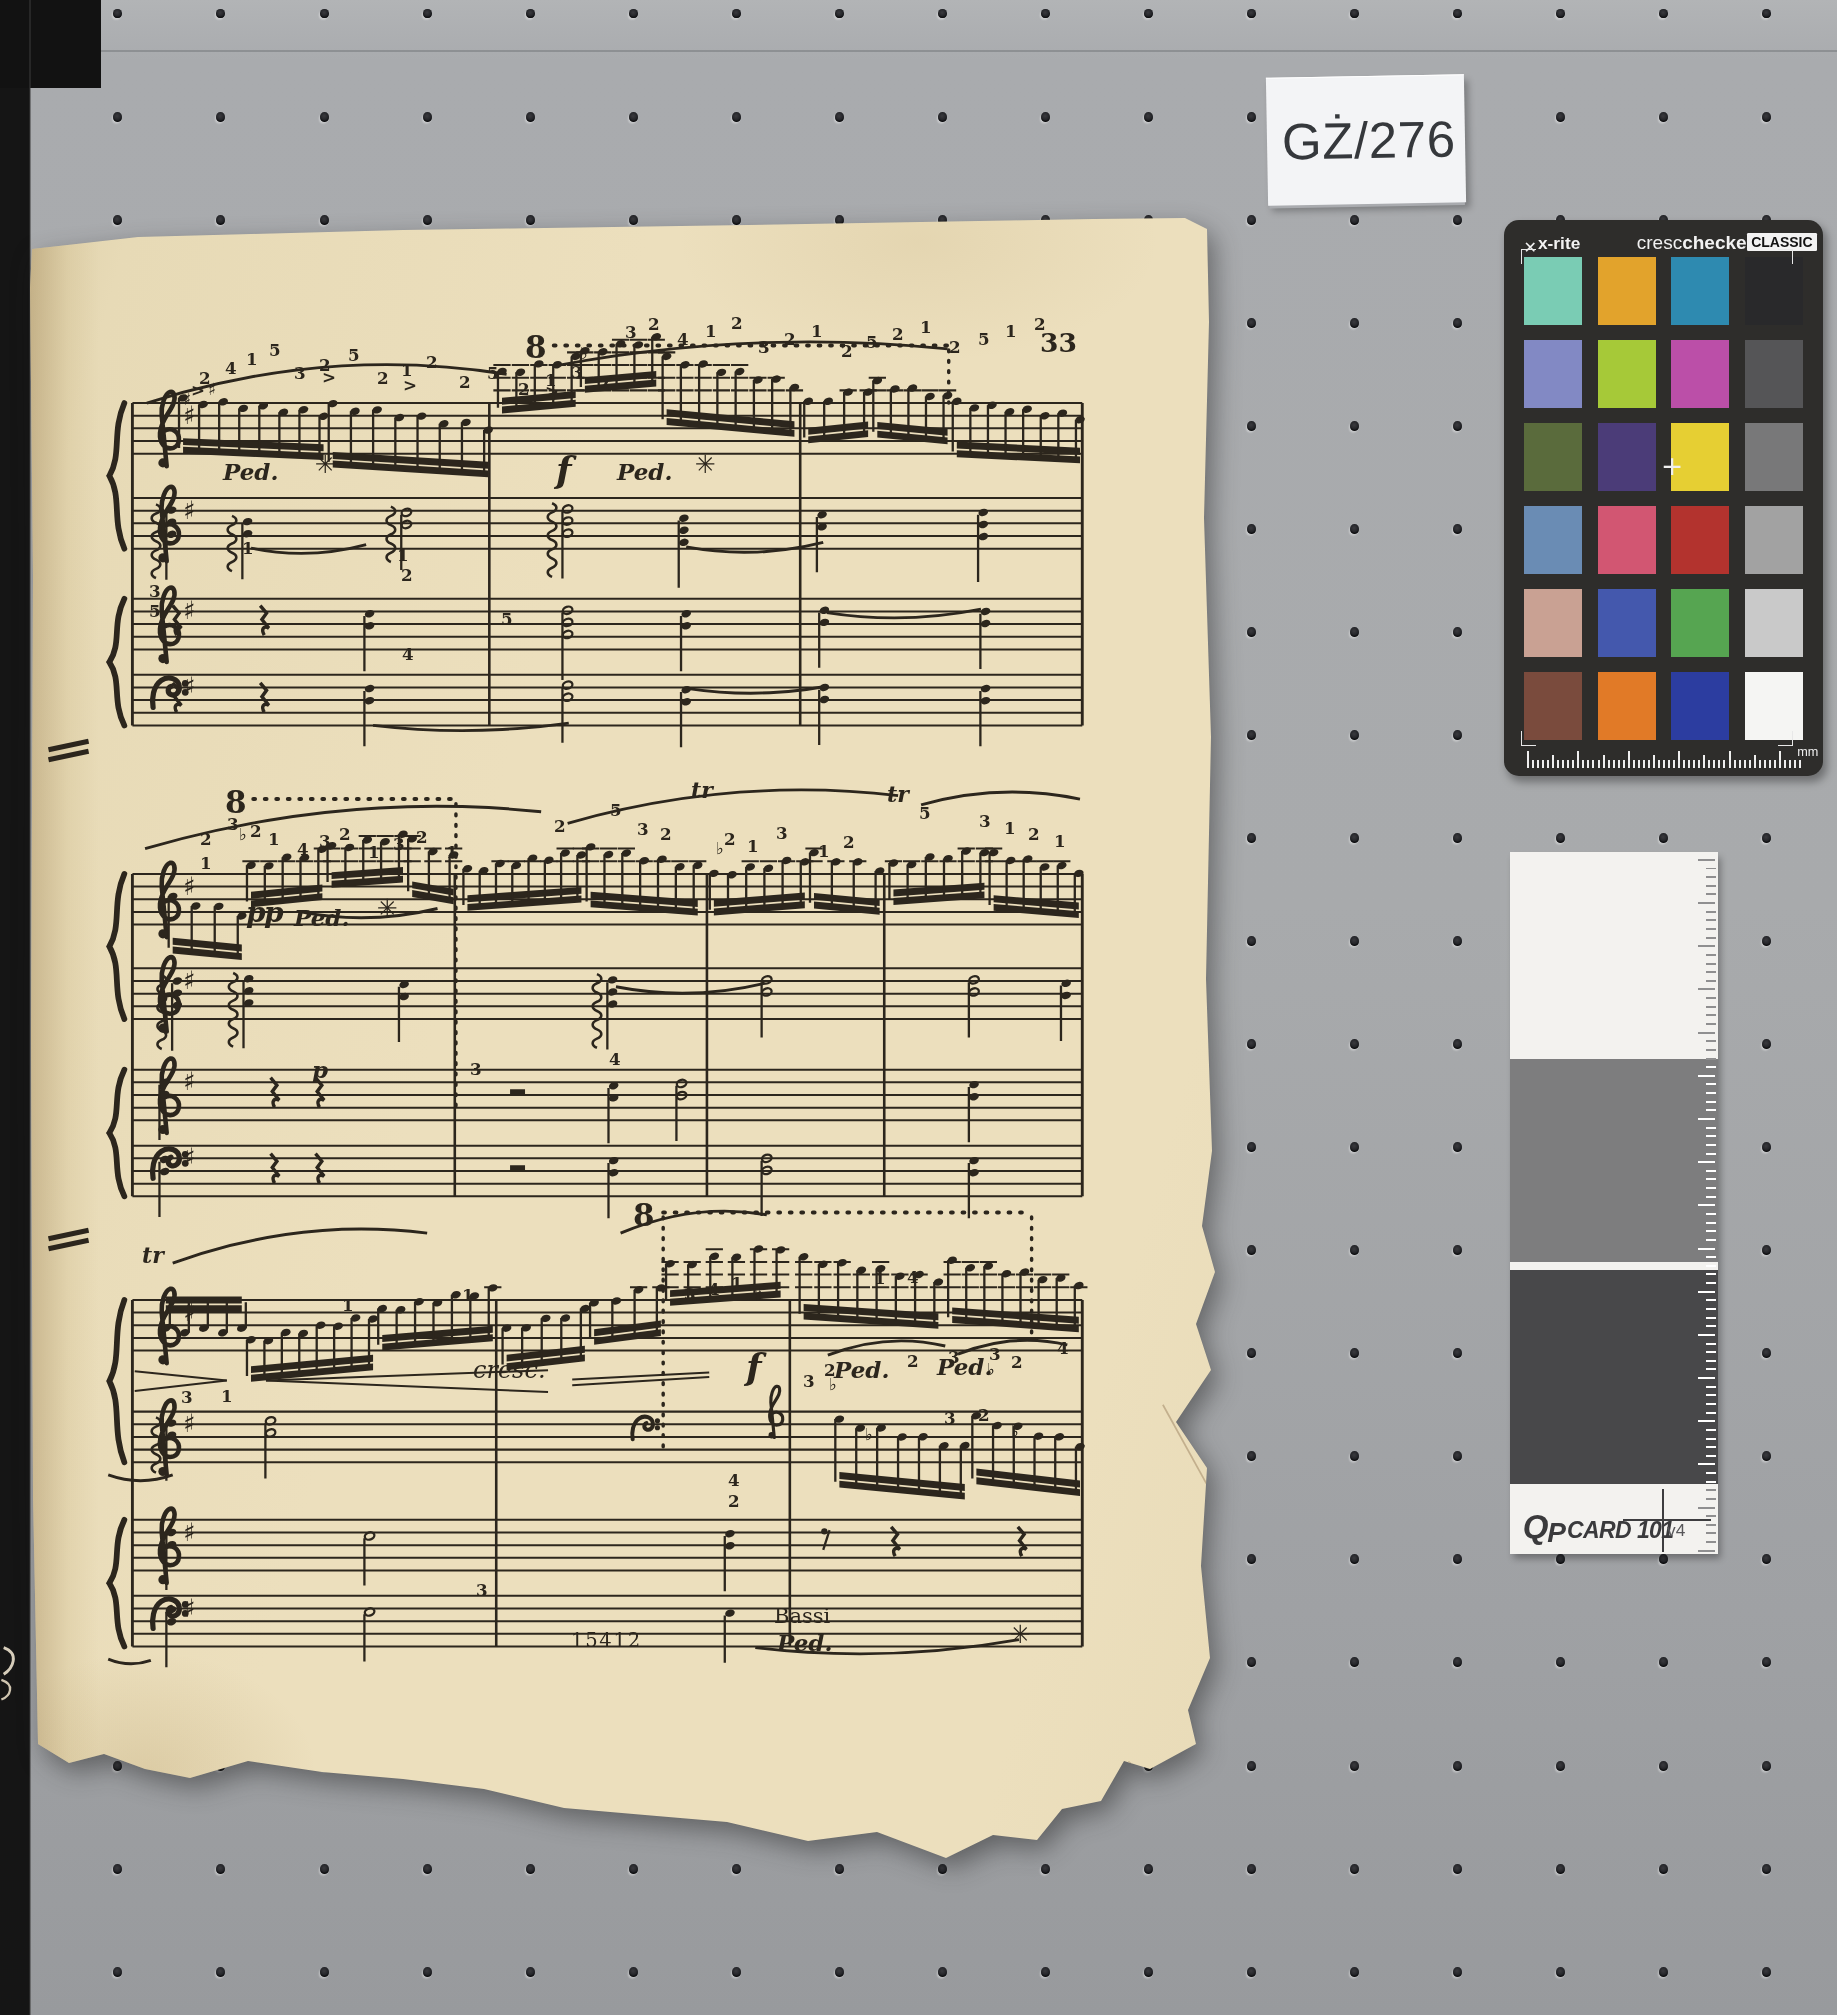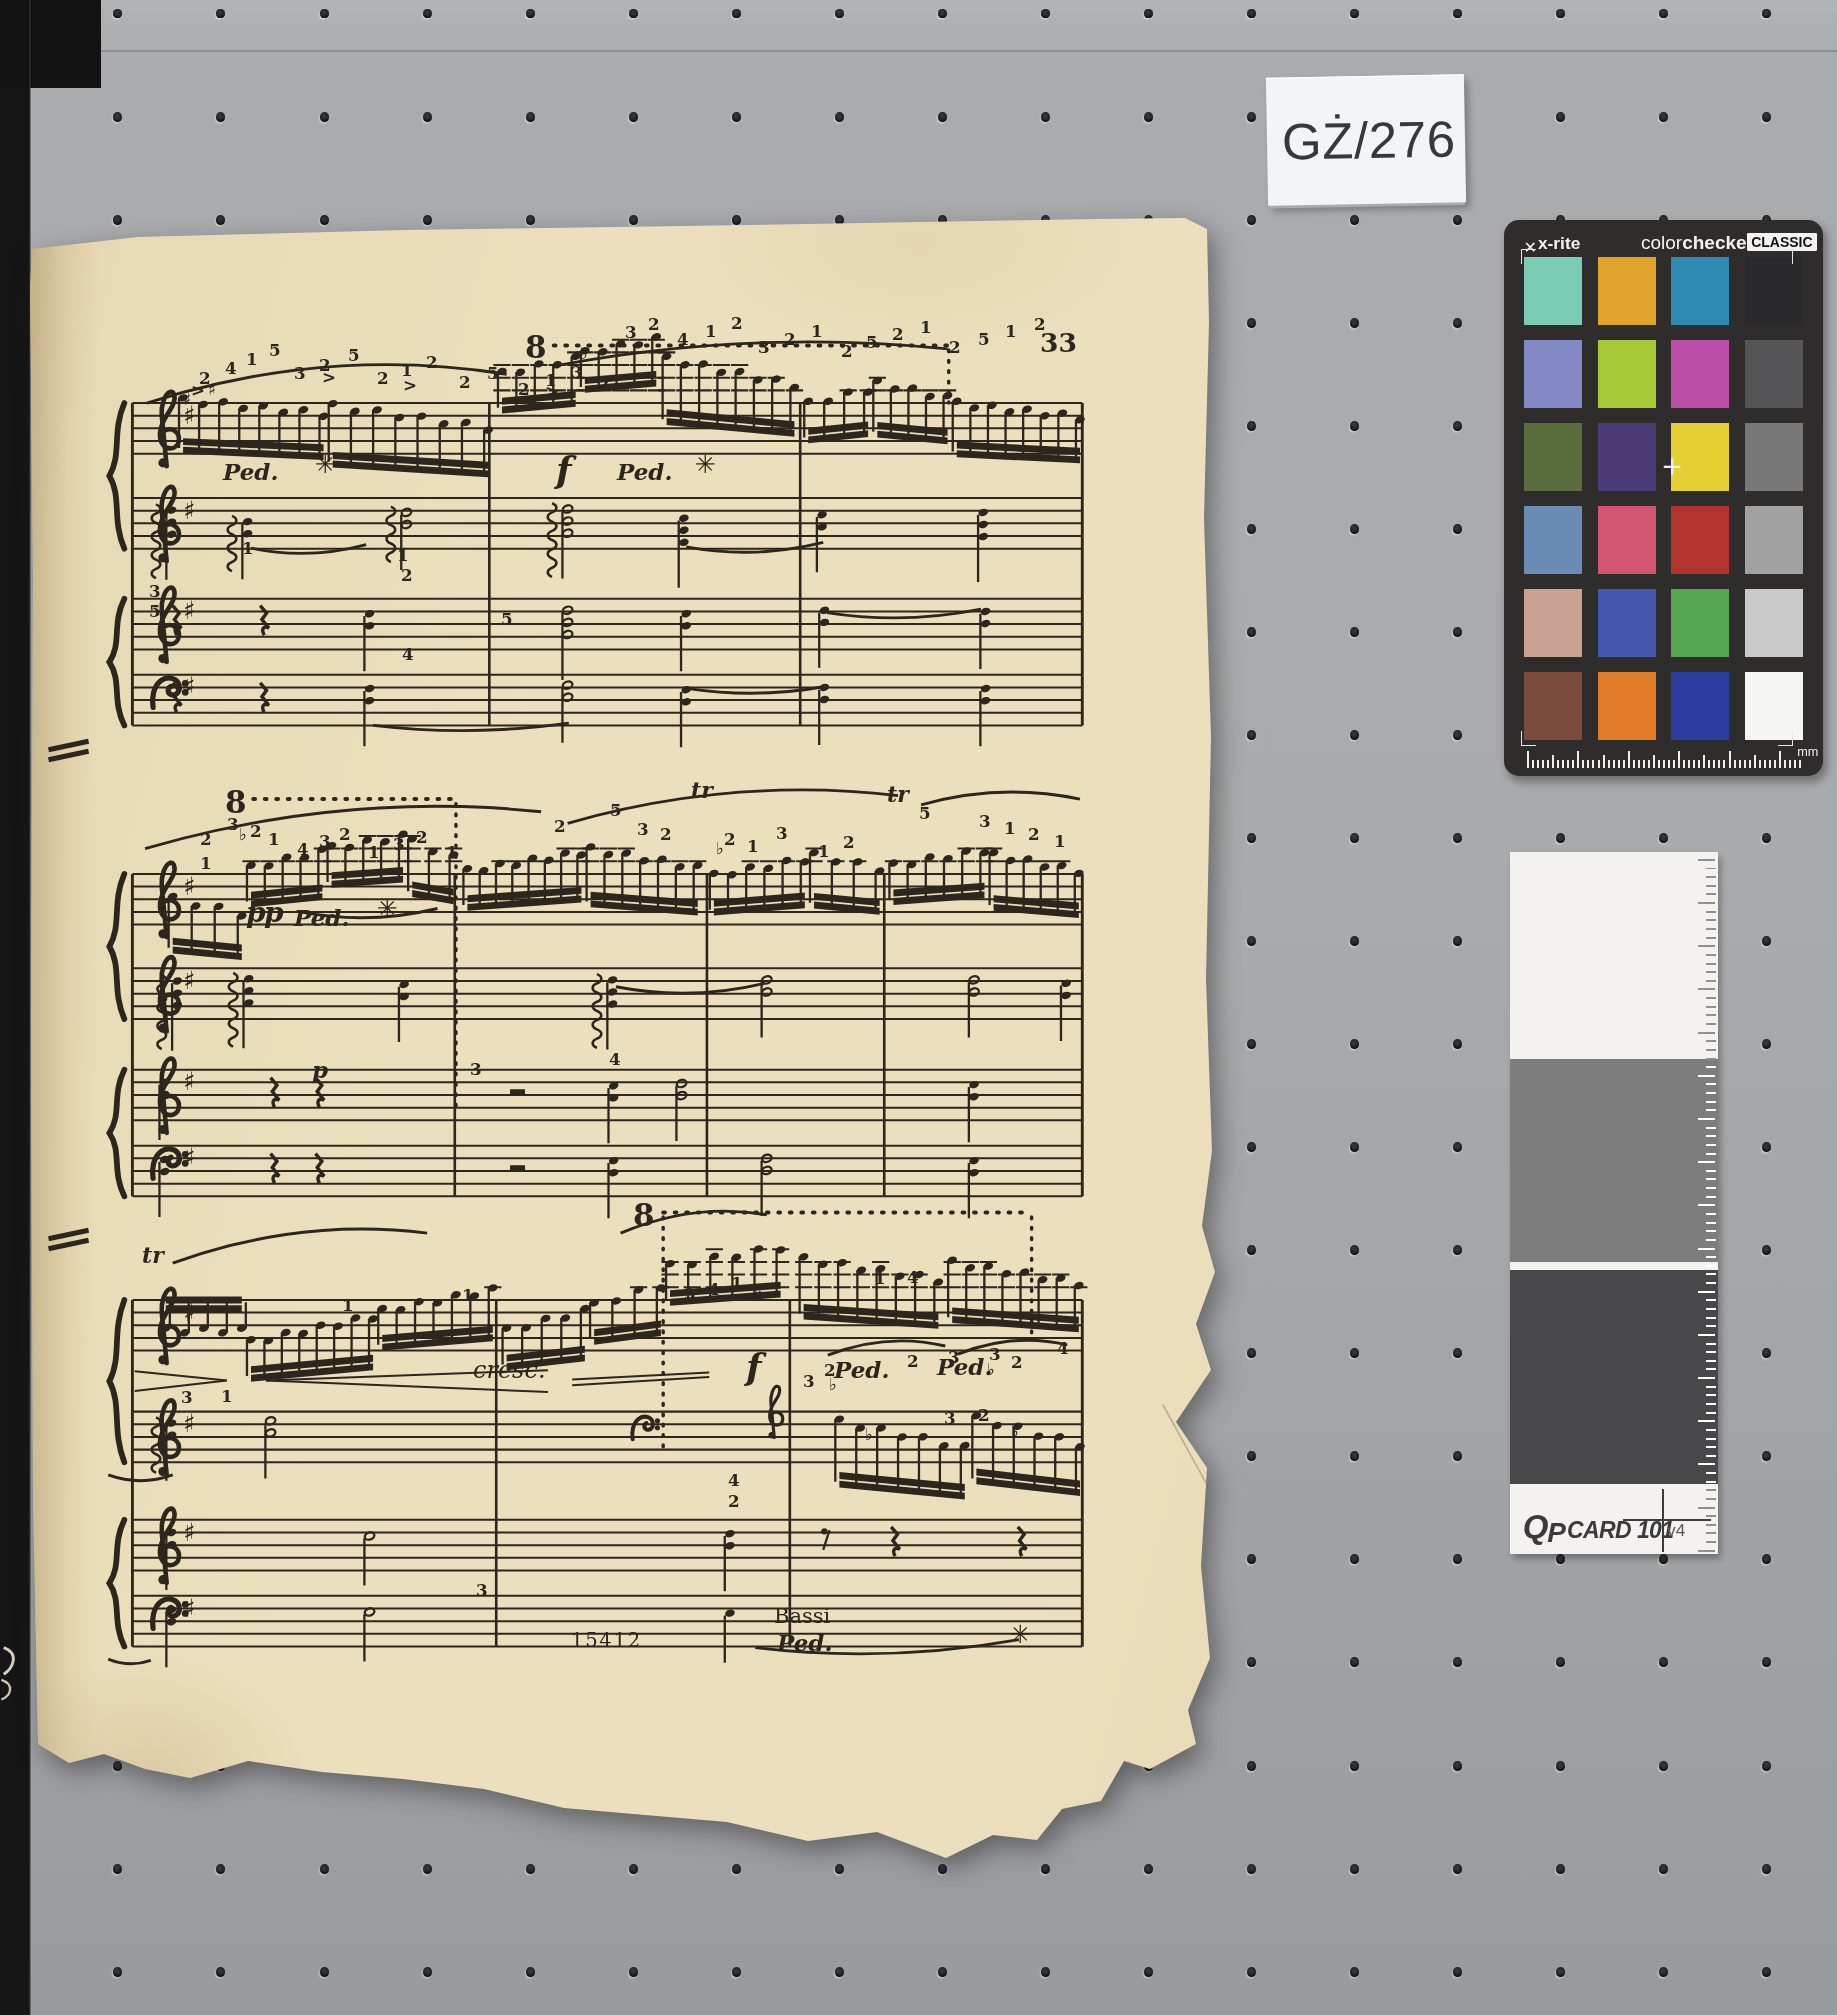--- a/index.html
+++ b/index.html
@@ -1537,21 +1537,21 @@
     </div>
   </div>
 
   <div id="label">
     <span class="txt">GŻ/276</span>
   </div>
 
   <div id="checker">
     <div class="hdr">
       <span class="brand"><span class="logo">✕</span>&nbsp;&nbsp;&nbsp;<b>x-rite</b></span>
-      <span class="title"><span>color</span><b>checker</b></span>
+      <span class="title"><span>cresc</span><b>checker</b></span>
       <span class="badge">CLASSIC</span>
     </div>
     <div id="patches">
         <div class="patch" style="left: 0px; top: 0px; background: rgb(122, 204, 180);"></div>
         <div class="patch" style="left: 74px; top: 0px; background: rgb(226, 163, 44);"></div>
         <div class="patch" style="left: 147px; top: 0px; background: rgb(46, 138, 176);"></div>
         <div class="patch" style="left: 221px; top: 0px; background: rgb(41, 41, 43);"></div>
         <div class="patch" style="left: 0px; top: 83px; background: rgb(130, 137, 196);"></div>
         <div class="patch" style="left: 74px; top: 83px; background: rgb(166, 201, 56);"></div>
         <div class="patch" style="left: 147px; top: 83px; background: rgb(187, 79, 168);"></div>

